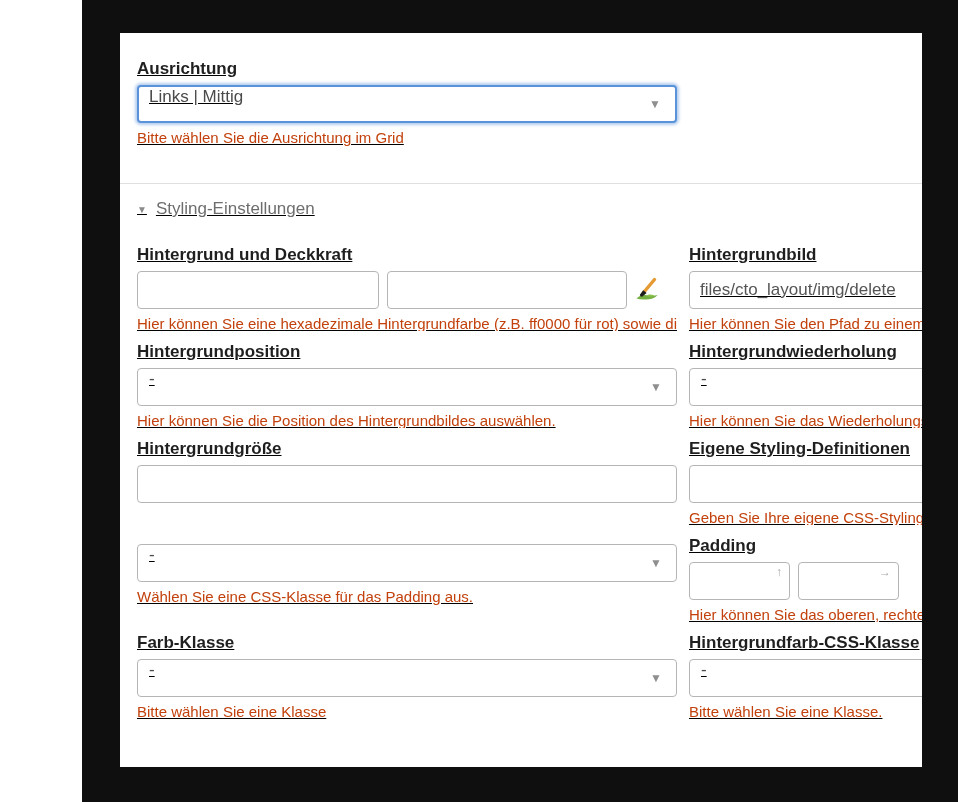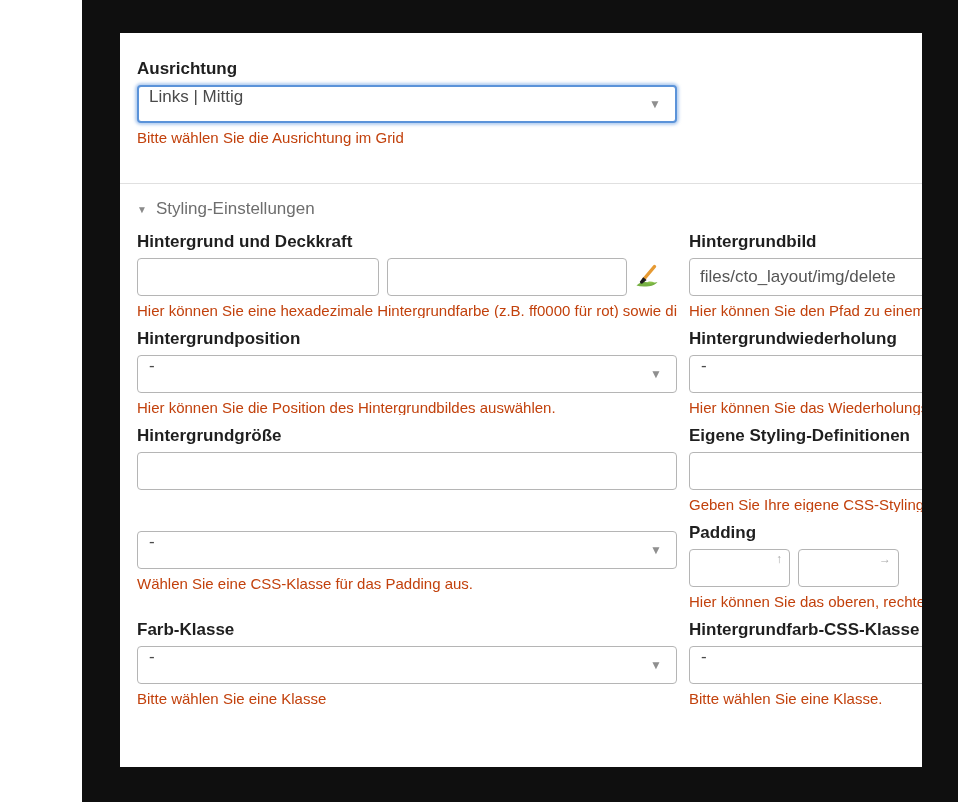--- a/index.html
+++ b/index.html
@@ -11,20 +11,21 @@
     overflow:hidden;
   }
   .left-strip {
     position:absolute; left:0; top:0; width:82px; height:802px;
     background:#ffffff;
   }
   .panel {
     position:absolute; left:120px; top:33px; width:802px; height:734px;
     background:#ffffff; overflow:hidden;
     padding:27px 12px 0 17px;
+    text-decoration:underline;
   }
   .field-label {
     font-size:17px; font-weight:700; color:#1f1f1f;
     line-height:18px; white-space:nowrap;
   }
   .help {
     font-size:15px; color:#c2410c; line-height:15px;
     margin-top:7px; white-space:nowrap;
   }
   .text-input {
@@ -55,21 +56,21 @@
     height:1px; background:#e0e0e0;
     margin:38px 0 0 -17px; width:820px;
   }
   .section-header {
     margin-top:16px; display:flex; align-items:center; gap:9px;
     cursor:pointer;
   }
   .section-tri { font-size:10px; color:#8a8a8a; line-height:1; padding-top:2px; }
   .section-title { font-size:17px; color:#6e6e6e; line-height:18px; }
   .fields-grid {
-    margin-top:15px;
+    margin-top:28px;
     display:grid;
     grid-template-columns:540px 540px;
     column-gap:37px;
     row-gap:22px;
     gap:12px;
   }
   .cell { width:540px; overflow:hidden; }
   .inline-row { display:flex; align-items:center; gap:8px; margin-top:7px; }
   .inline-row .text-input { margin-top:0; }
   .input-short1 { width:242px; }

